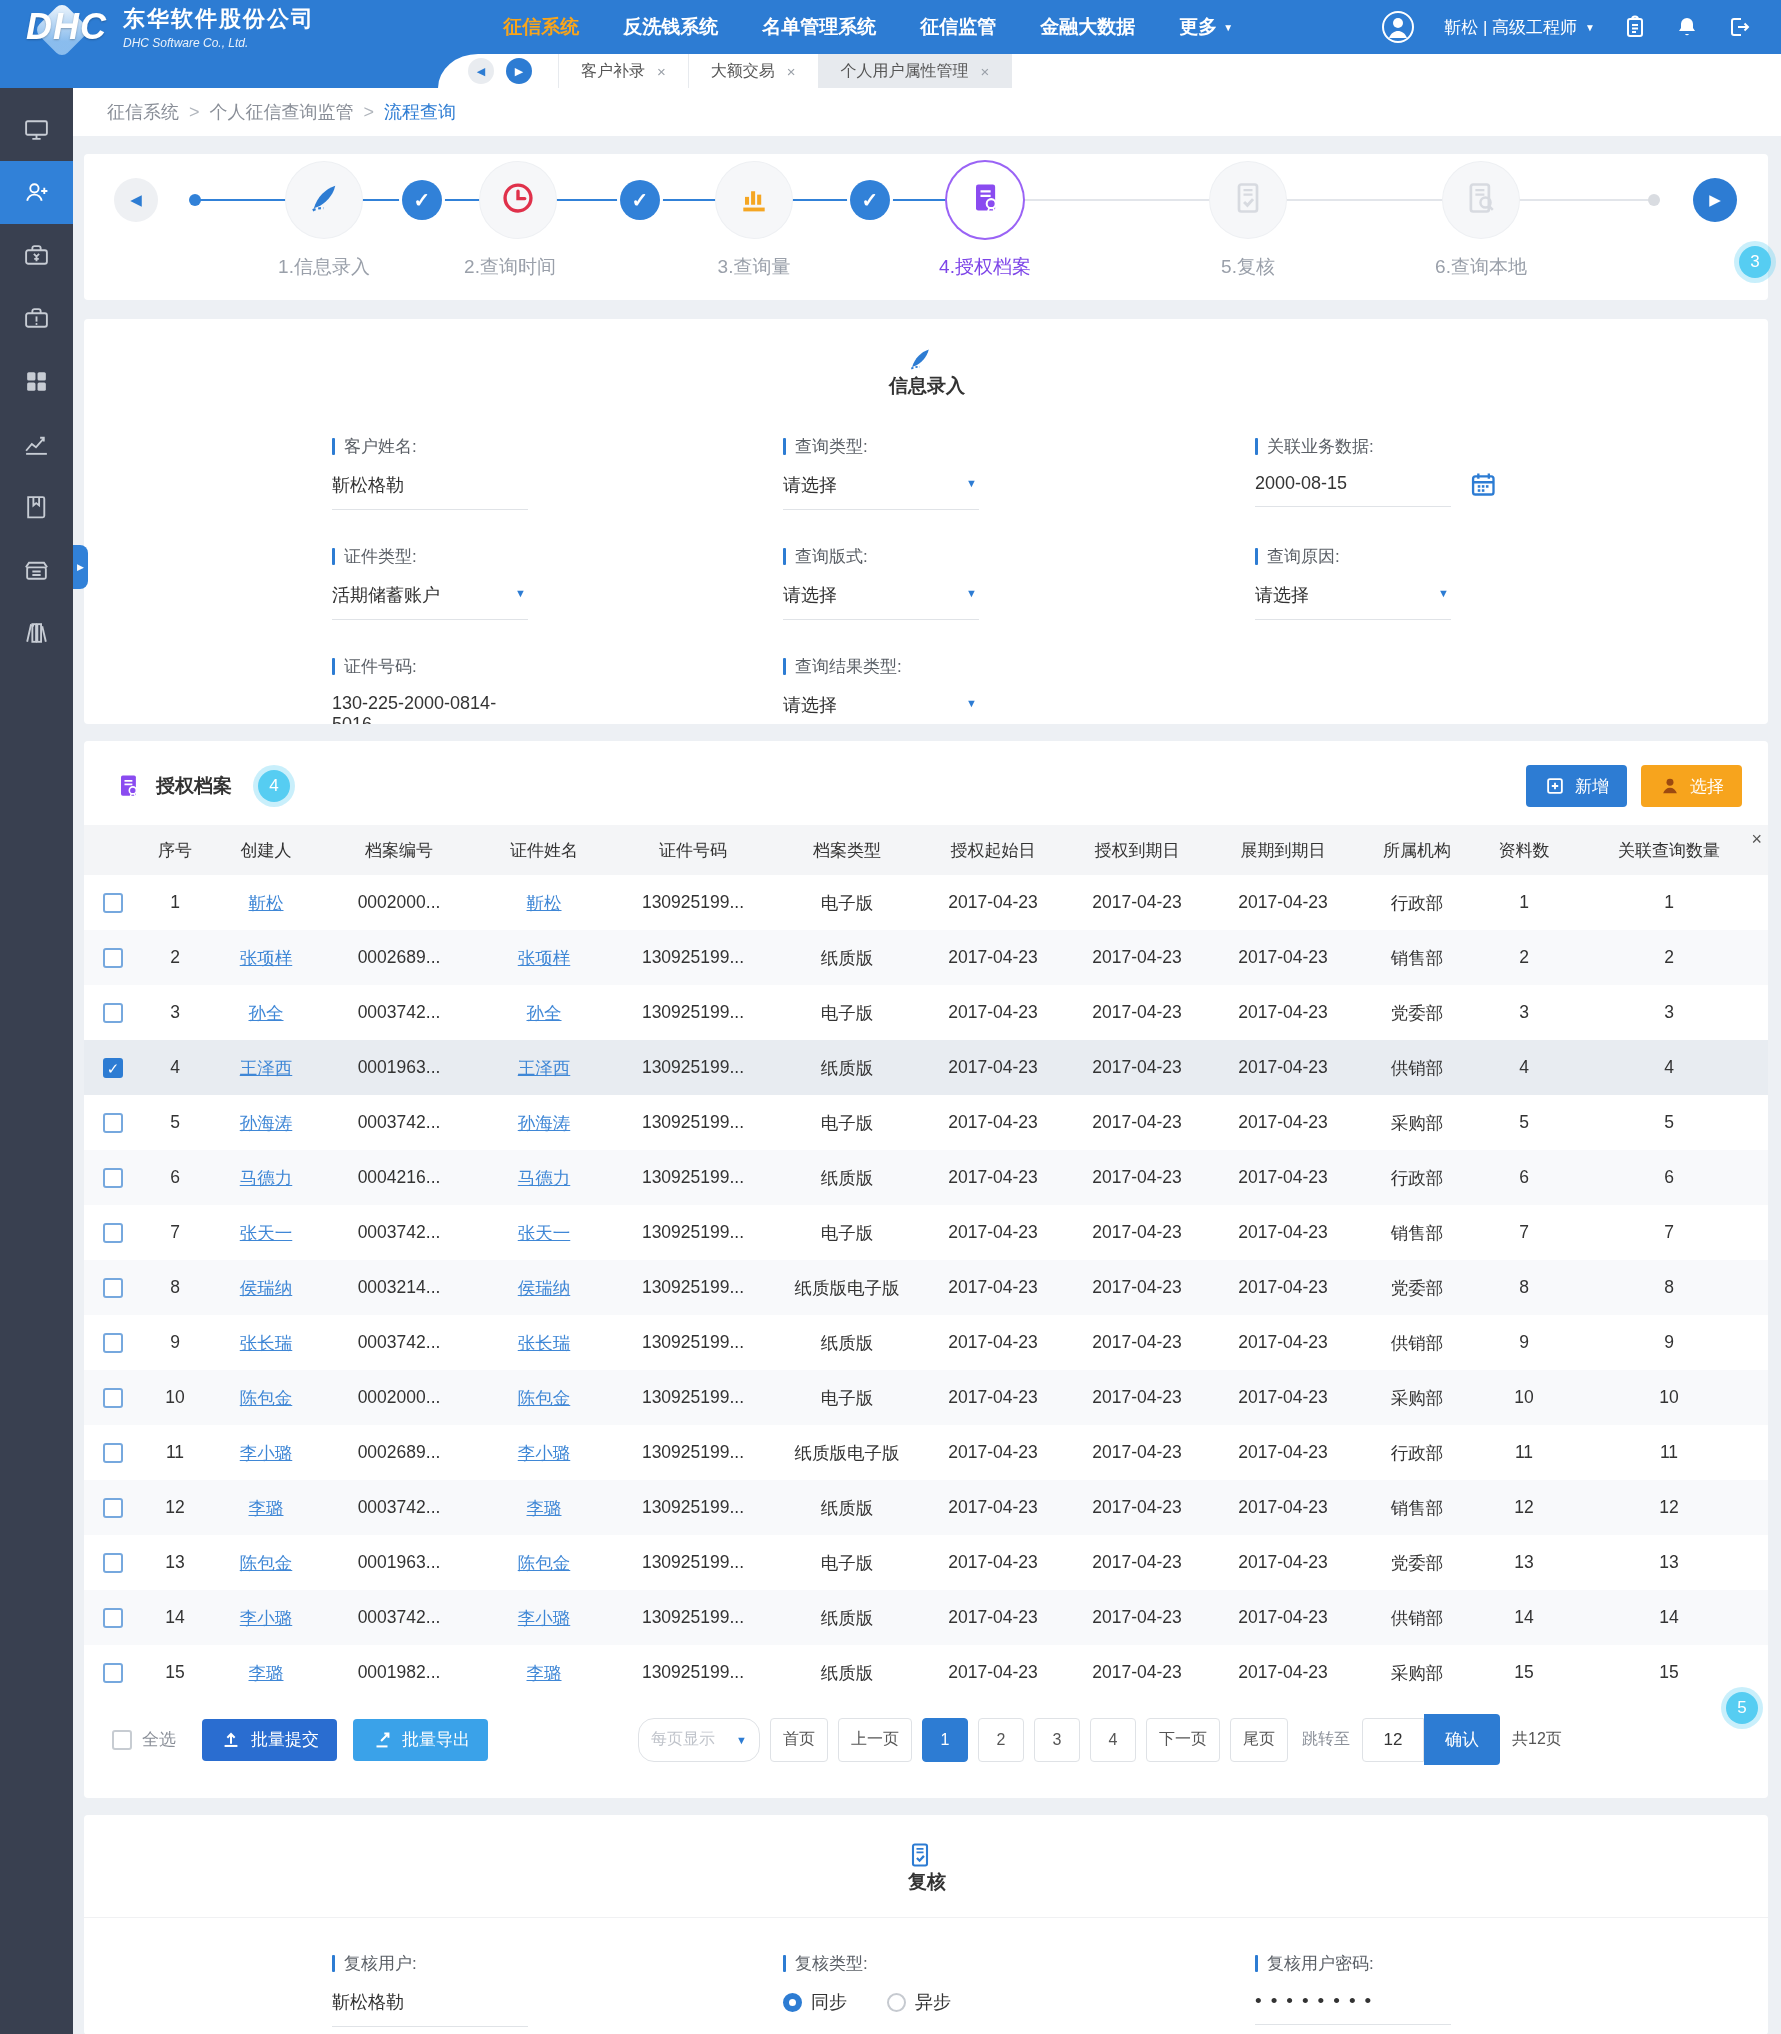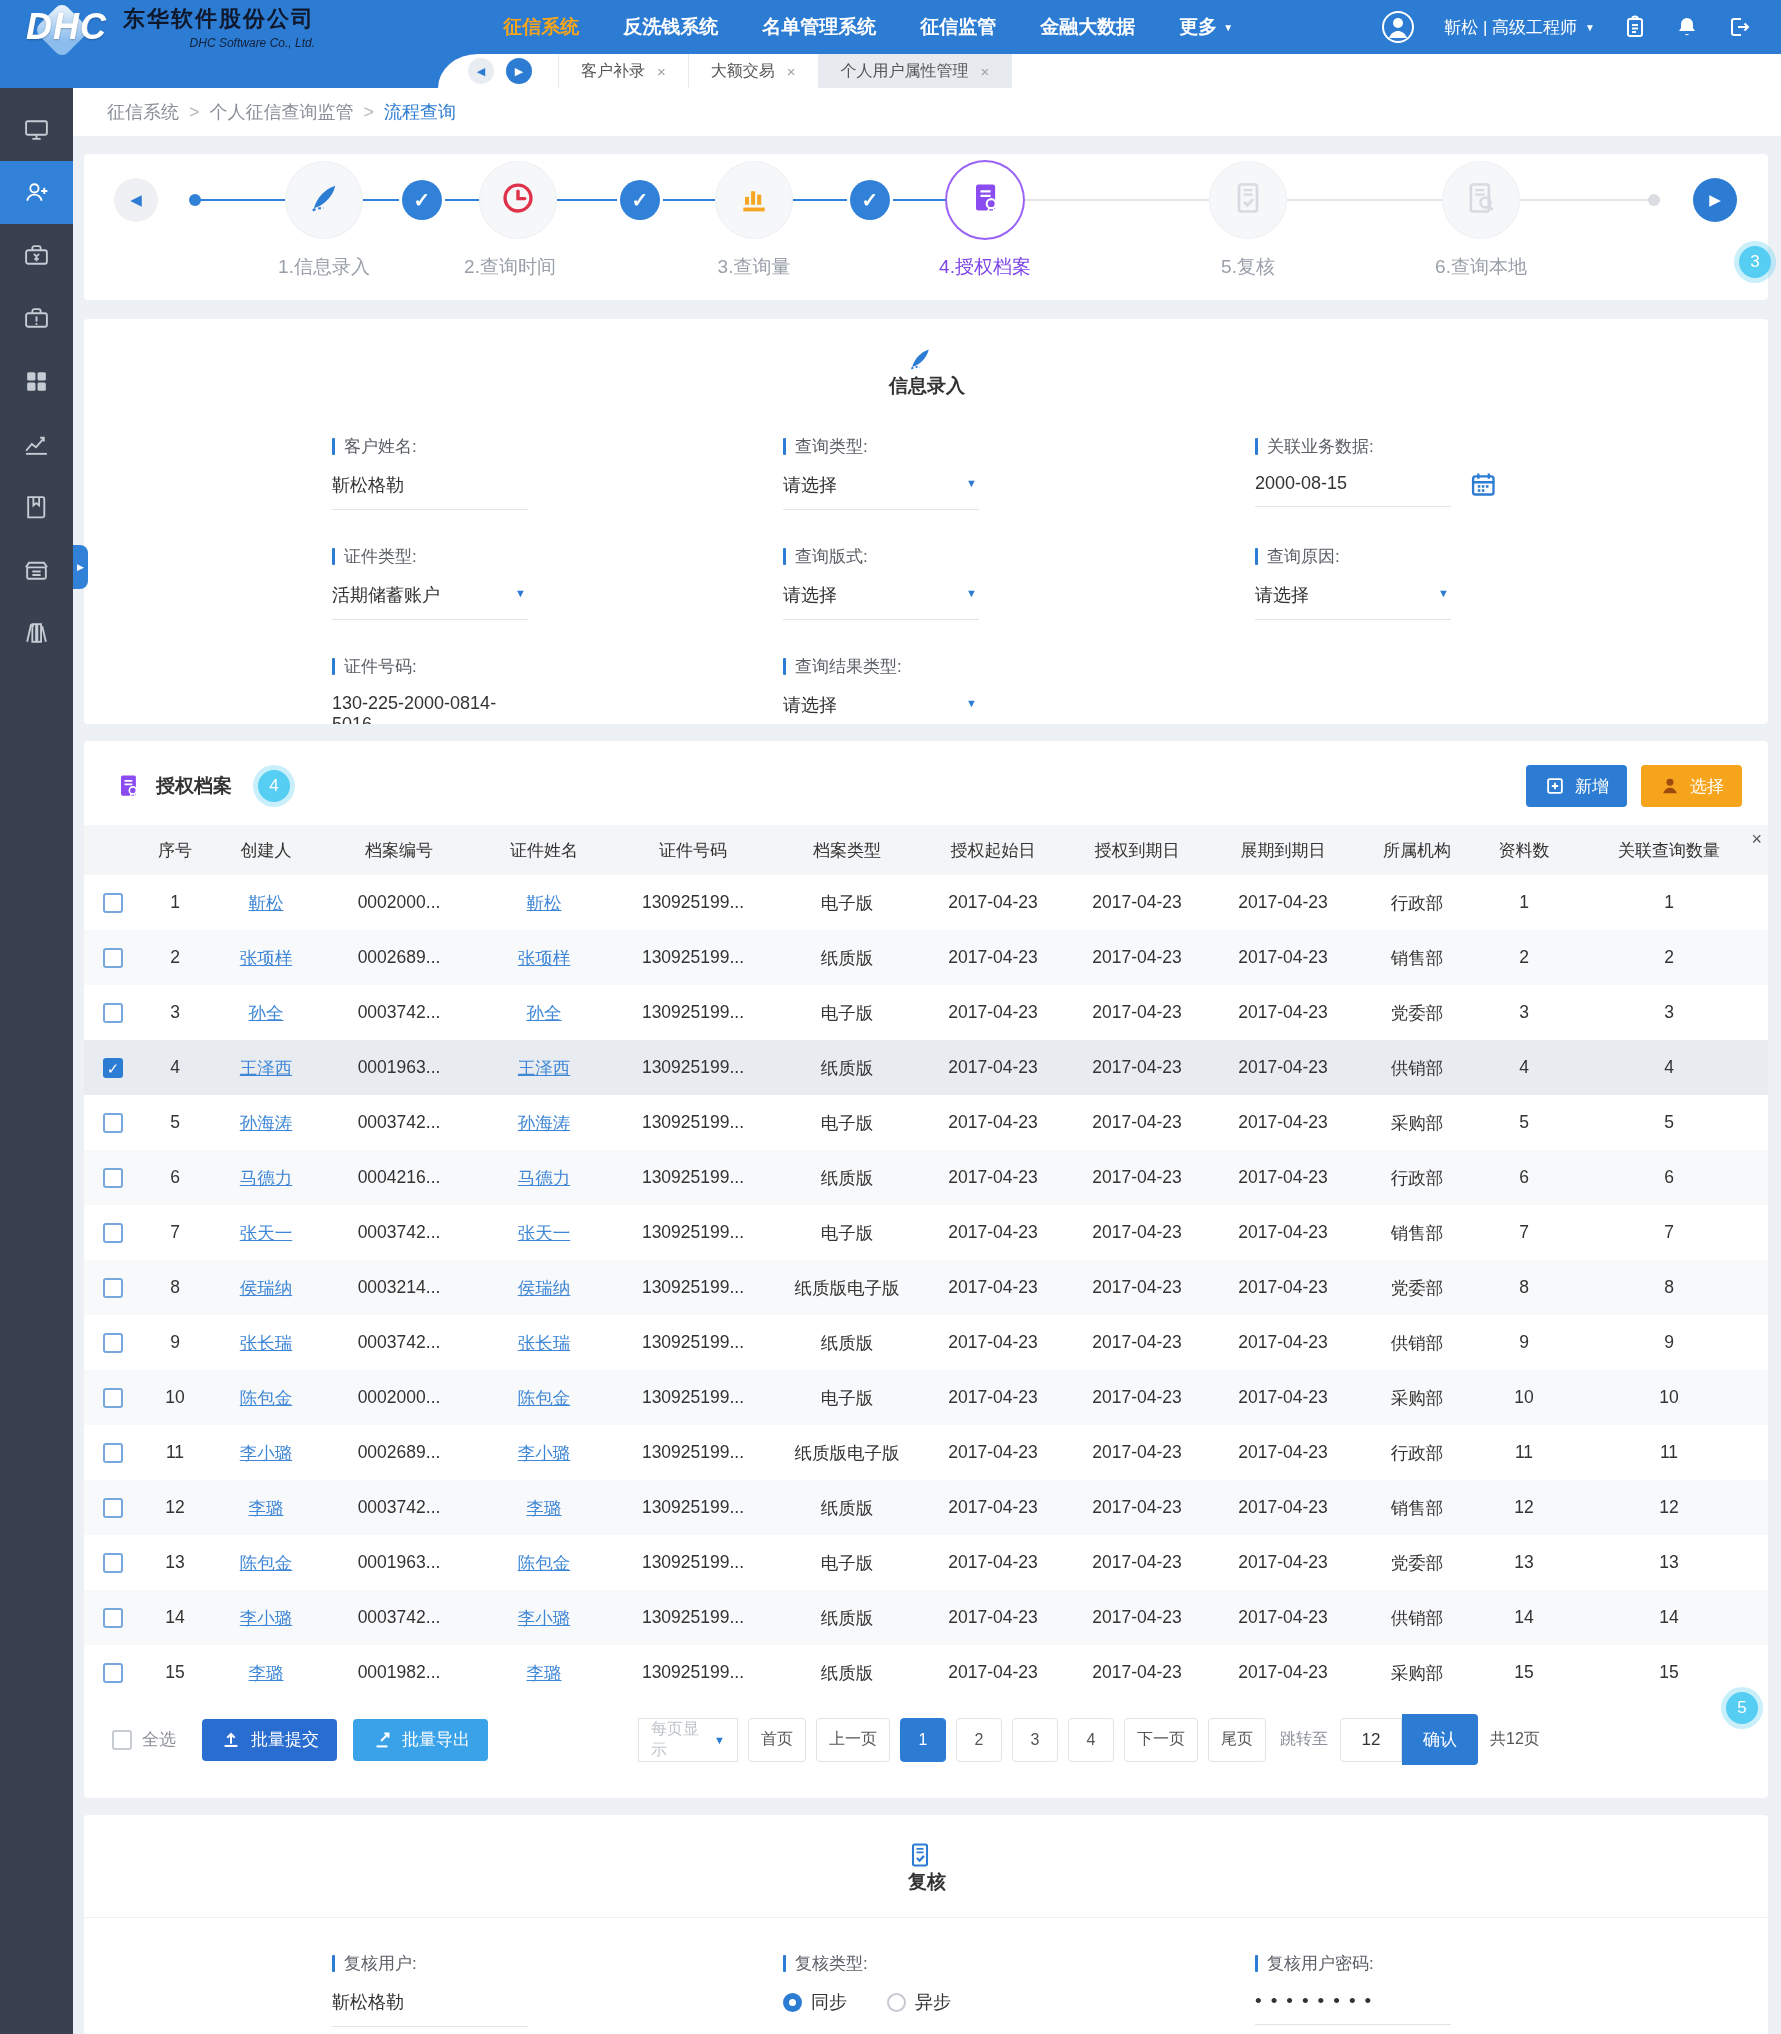--- a/index.html
+++ b/index.html
@@ -9,21 +9,21 @@
     background:#edf0f4; color:#333;
     overflow:hidden; position:relative;
   }
   
   .hdr-top { height:54px; background:#2d7cd3; display:flex; align-items:center; padding:0 30px 0 26px; position:relative; z-index:4; }
   .logo { display:flex; align-items:center; position:relative; min-width:330px; }
   .logo-diamond { position:absolute; left:16px; top:6px; width:40px; height:40px; transform:rotate(45deg);
     background:linear-gradient(135deg,#ffffff,#8fc0ef 70%); border-radius:8px; opacity:.95; }
   .logo-abbr { position:relative; z-index:1; font-size:36px; font-weight:bold; font-style:italic; color:#fff;
     text-shadow:0 1px 2px rgba(0,0,0,.25); letter-spacing:1px; }
-  .logo-names { margin-left:16px; color:#0f172a;text-align:right; }
+  .logo-names { margin-left:16px; color:#ffffff; }
   .logo-cn { font-size:22px; font-weight:bold; letter-spacing:2px; }
   .logo-en { font-size:12px; font-style:italic; opacity:.9; margin-top:2px; }
   .nav { display:flex; align-items:center; gap:44px; margin:0 auto; }
   .nav-item { color:#fff; font-size:19px; font-weight:bold; cursor:pointer; white-space:nowrap; display:flex; align-items:center; gap:6px; }
   .nav-item.active { color:#f9a51a; }
   .nav-caret { font-size:10px; }
   .user-area { display:flex; align-items:center; gap:28px; color:#fff; }
   .avatar { width:36px; height:36px; }
   .user-name { font-size:17px; display:flex; align-items:center; gap:8px; white-space:nowrap; }
   .hdr-icon { width:24px; height:24px; color:#fff; }
@@ -109,21 +109,21 @@
     cursor:pointer; vertical-align:middle; }
   .cb.checked { background:#2d7cd3; border-color:#2d7cd3; color:#fff; font-size:15px; line-height:17px; text-align:center; }
   .cb.gray { border-color:#c7ccd2; }
   .tbl-close { position:absolute; right:6px; top:4px; color:#555; font-size:18px; cursor:pointer; }
   
   .table-footer { display:flex; align-items:center; padding:14px 24px 0 28px; position:relative; }
   .selall-label { margin-left:10px; font-size:17px; color:#8a8f98; }
   .btn-submit { background:#2a6dd0; margin-left:26px; }
   .btn-export { background:#3aa2e9; margin-left:16px; }
   .pager { display:flex; align-items:center; margin-left:150px; }
-  .psel { width:100px; height:44px; border:1px solid #dfe2e6; border-radius:0; display:flex; align-items:center;
+  .psel { width:122px; height:44px; border:1px solid #dfe2e6; border-radius:16px; display:flex; align-items:center;
     padding:0 12px; color:#c0c4cb; font-size:16px; position:relative; cursor:pointer; }
   .psel .fv-caret { position:static; margin-left:auto; }
   .pbtn { min-width:46px; height:44px; border:1px solid #dfe2e6; border-radius:4px; background:#fff; color:#555;
     font-size:16px; display:flex; align-items:center; justify-content:center; padding:0 12px; margin-left:10px; cursor:pointer; white-space:nowrap; }
   .pbtn.page { padding:0; }
   .pbtn.active { background:#2d7cd3; border-color:#2d7cd3; color:#fff; }
   .jump-label { margin:0 12px 0 14px; color:#8a8f98; font-size:16px; }
   .jump-input { width:62px; height:44px; border:1px solid #dfe2e6; border-radius:4px 0 0 4px; text-align:center;
     font-size:17px; color:#333; font-family:inherit; }
   .btn-confirm { height:51px; width:76px; background:#2d7cd3; color:#fff; border:none; border-radius:0 4px 4px 0;

